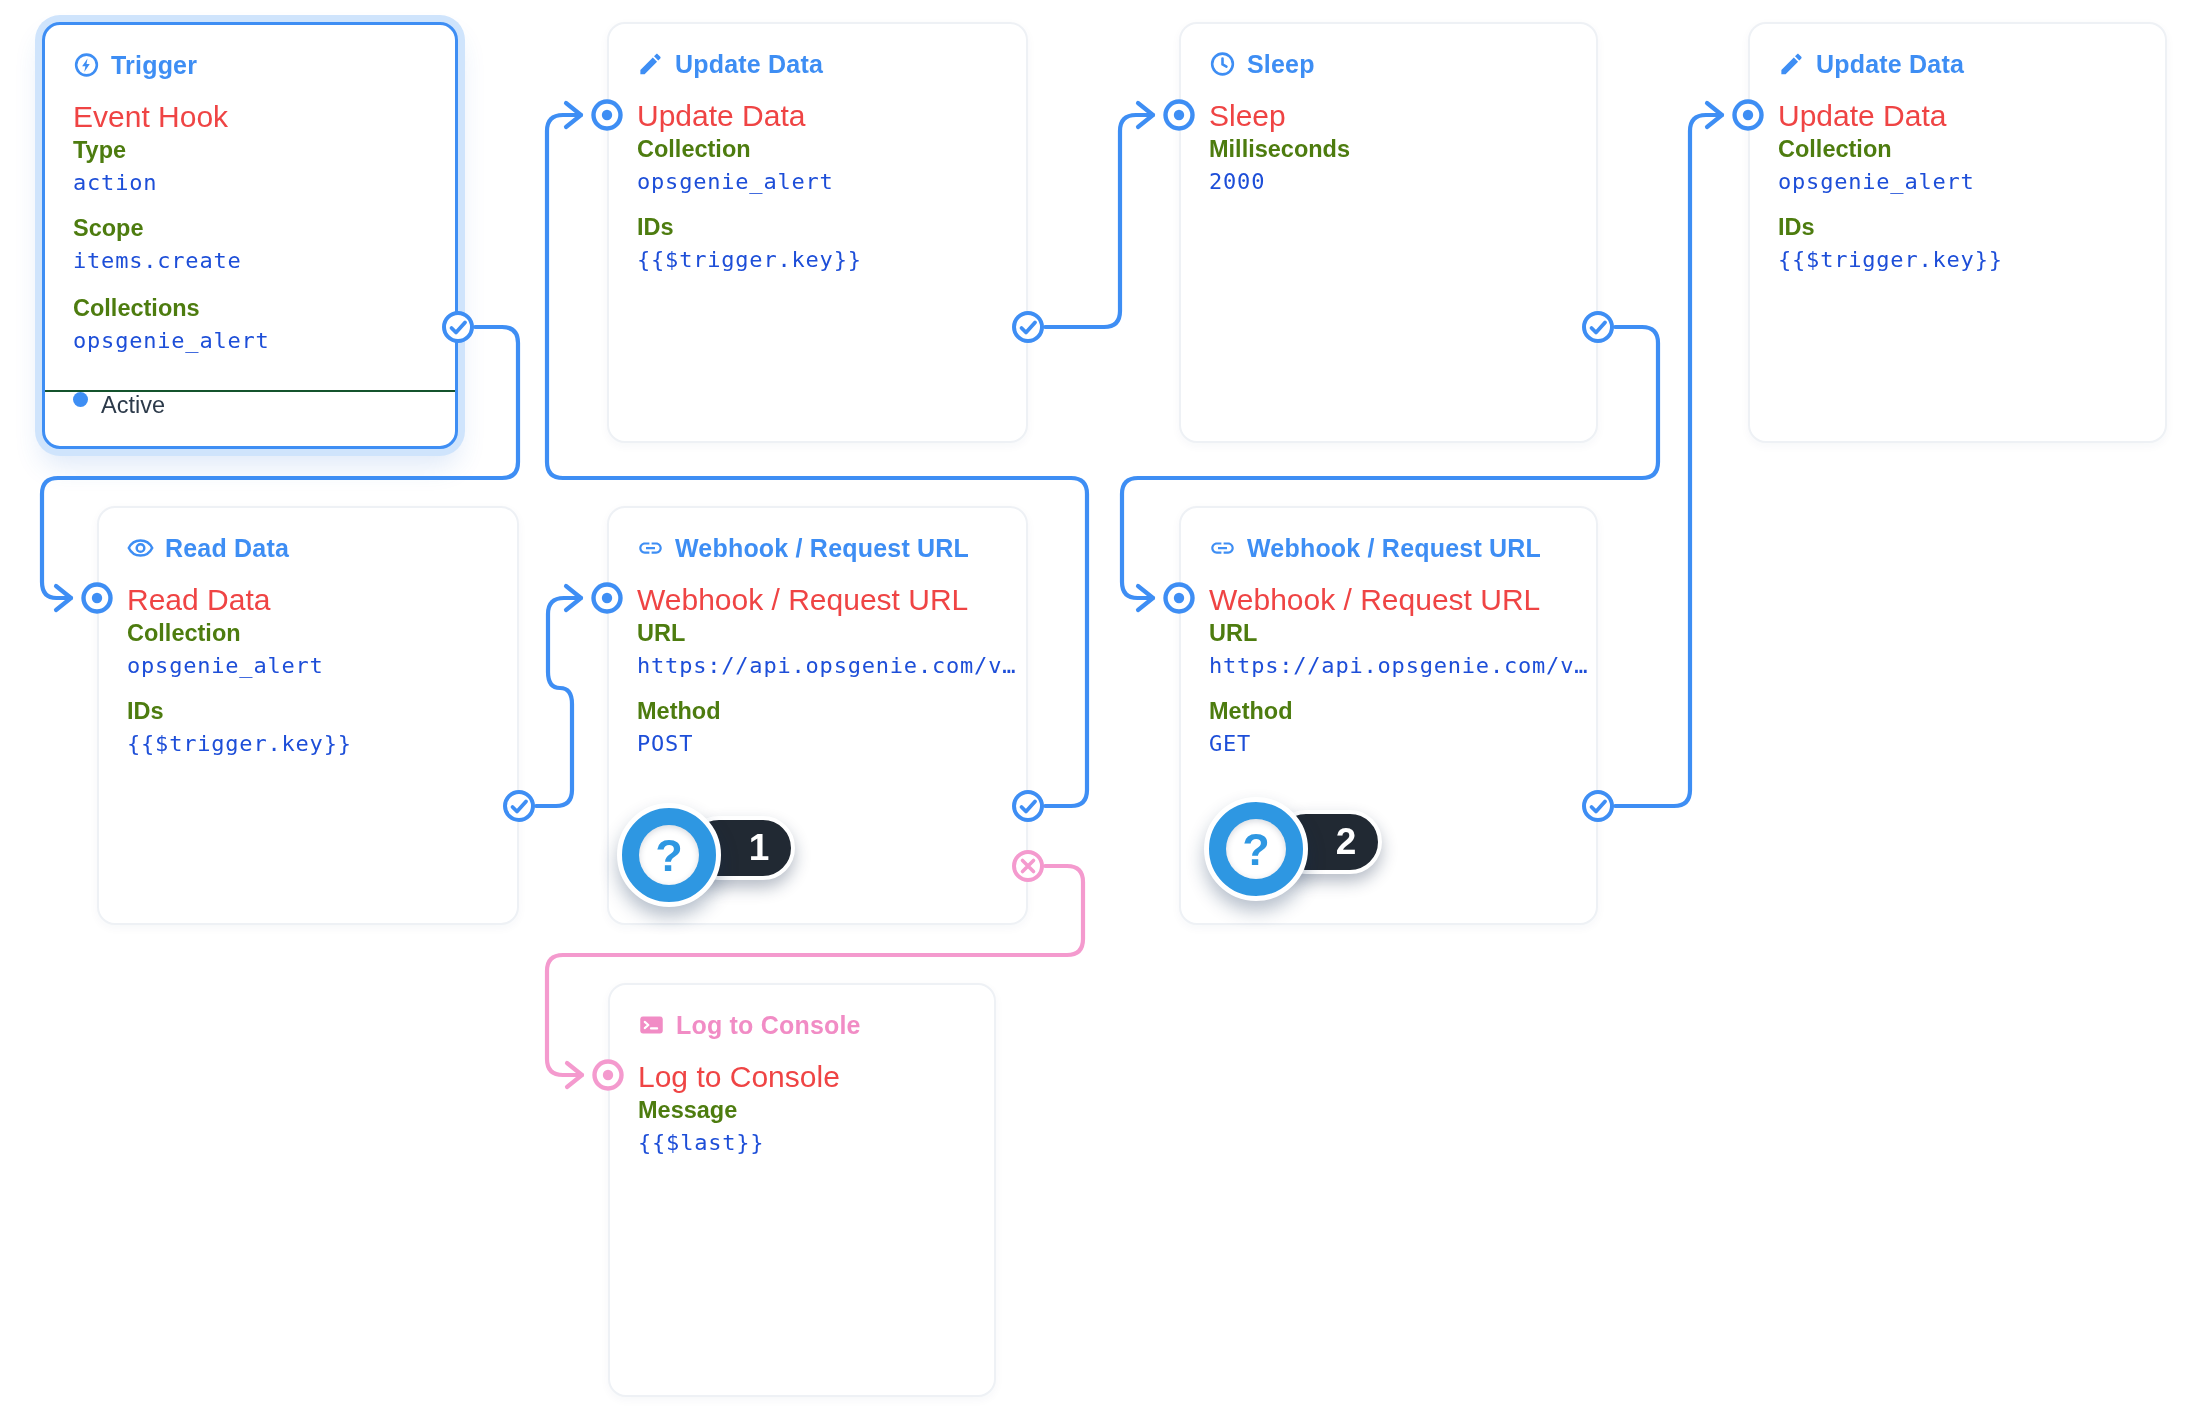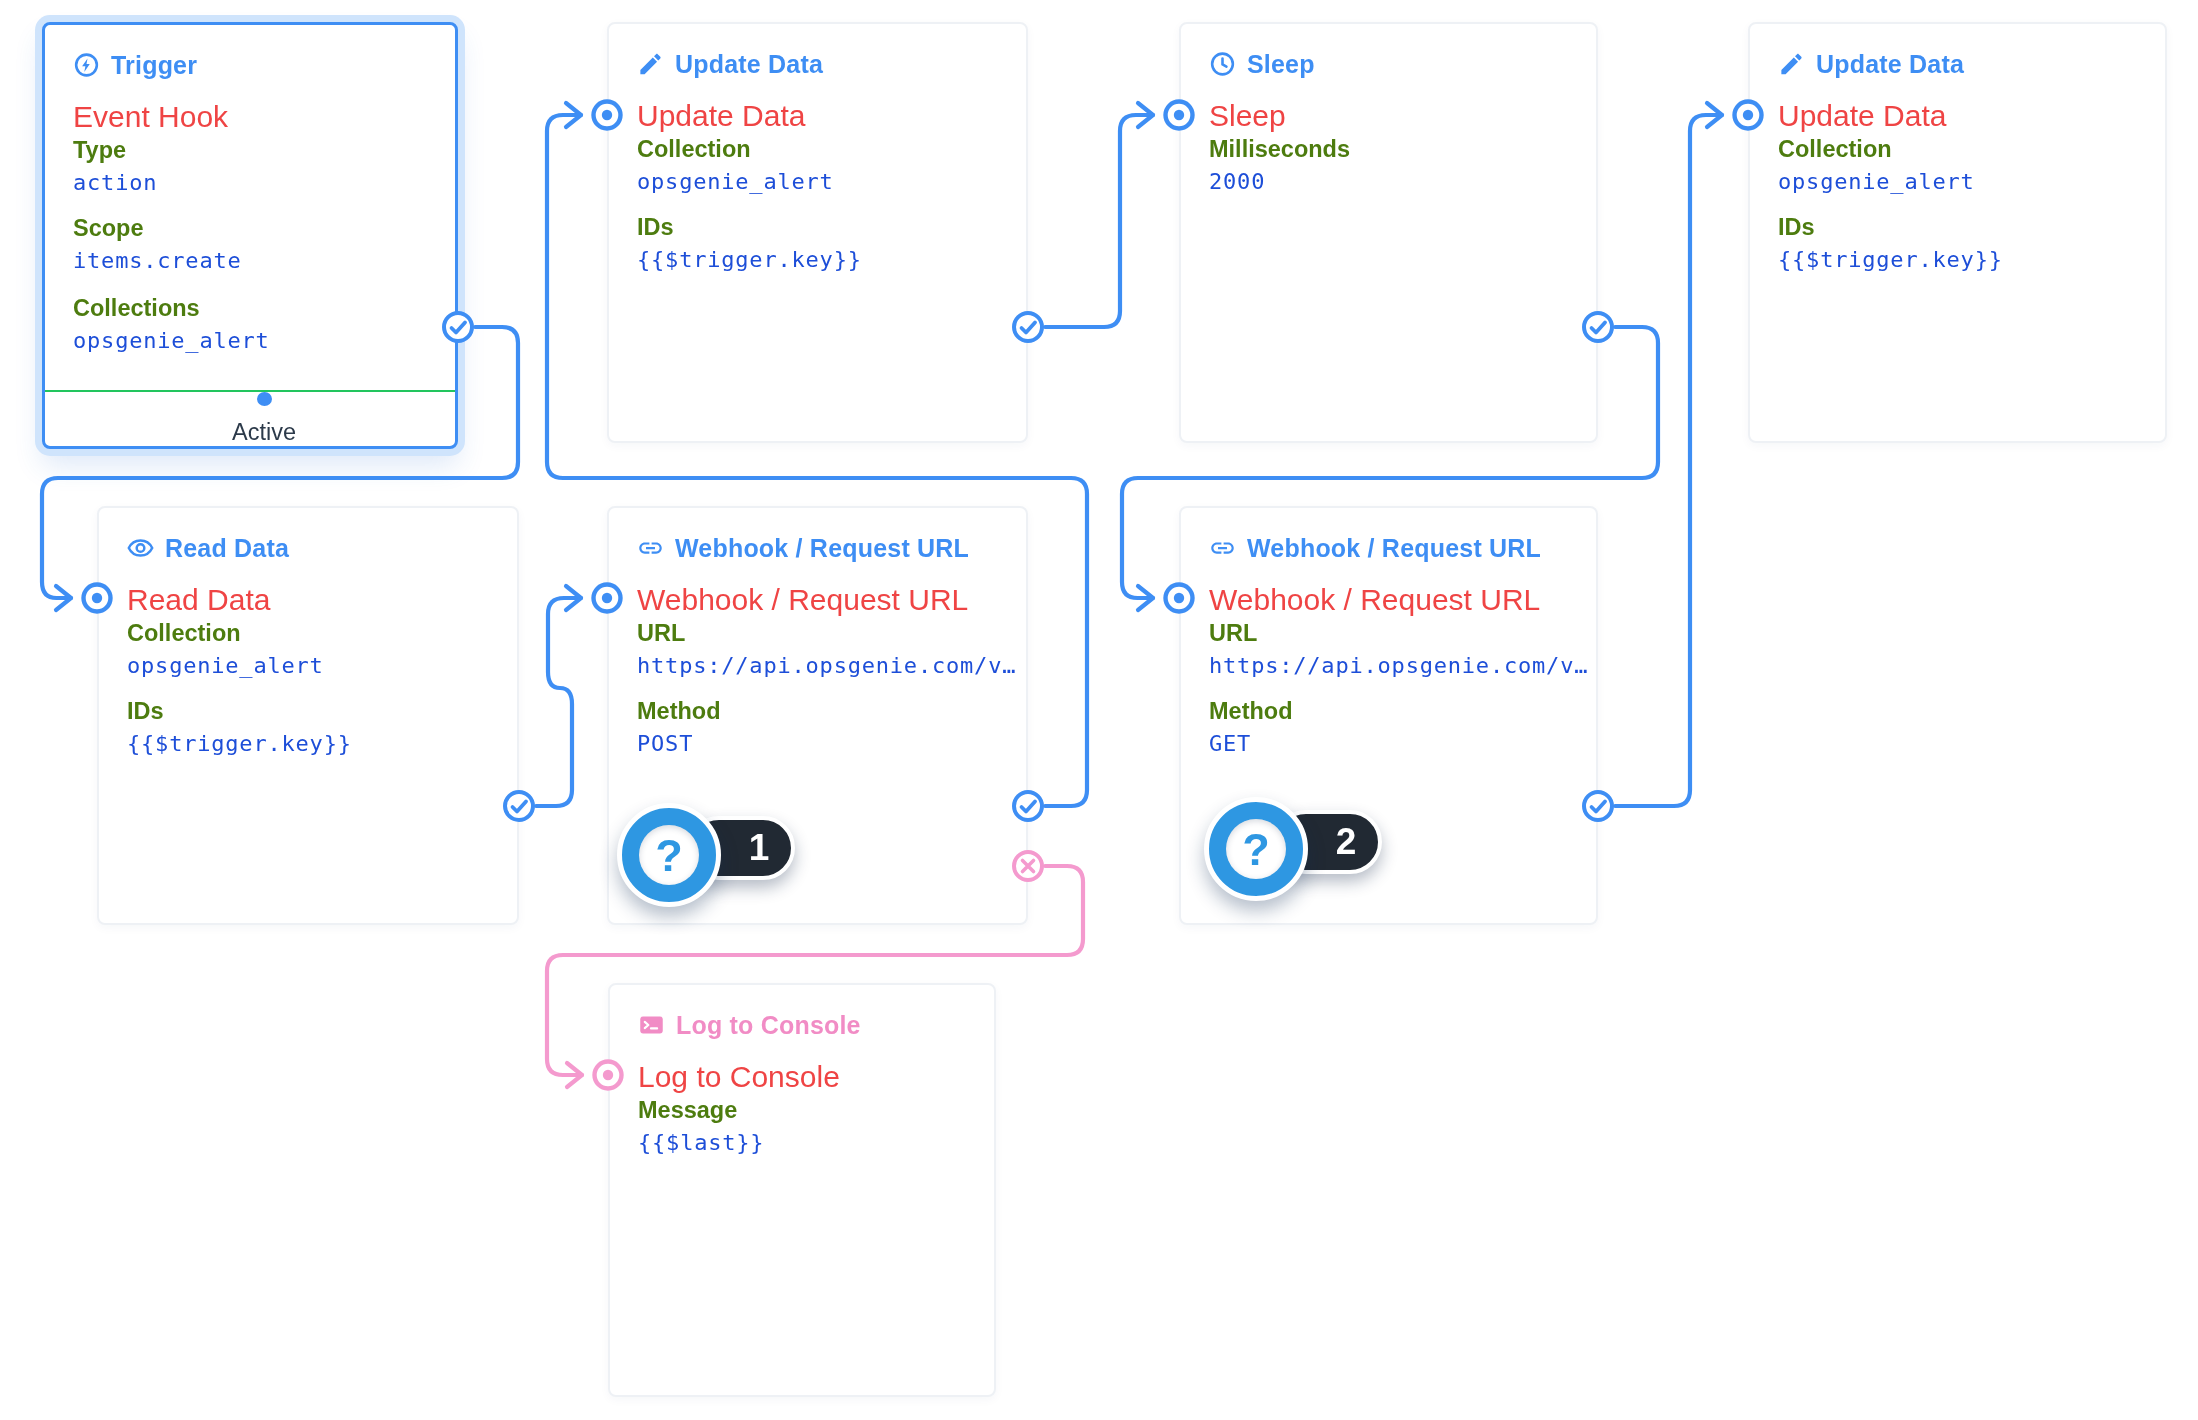--- a/index.html
+++ b/index.html
@@ -2,21 +2,21 @@
 <html><head>
 <meta charset="utf-8">
 <style>
   html,body{margin:0;padding:0;}
   body{
     width:2198px;height:1420px;background:#ffffff;position:relative;overflow:hidden;
     font-family:"Liberation Sans",sans-serif;
   }
   #canvas{position:absolute;inset:0;}
   .card{
-    position:absolute;background:#fff;border:2px solid #eef1f5;border-radius:8px;
+    position:absolute;background:#fff;border:2px solid #eef1f5;border-radius:18px;
     box-shadow:0 3px 10px rgba(30,50,90,.04);box-sizing:border-box;z-index:1;padding-left:32px;
   }
   .card.selected{
     border:3px solid #3e8ef4;
     box-shadow:0 0 0 7px #cfe4fc, 0 16px 28px rgba(46,115,210,.16);
   }
   .title{
     position:absolute;left:28px;top:40px;transform:translateY(-50%);
     display:flex;align-items:center;gap:11px;
     font-weight:700;font-size:25px;color:#3e8ef4;letter-spacing:.2px;white-space:nowrap;
@@ -24,22 +24,22 @@
   .card.pink .title{color:#f18cc5;}
   .icon{width:27px;height:27px;display:flex;align-items:center;justify-content:center;}
   .row{position:absolute;left:28px;transform:translateY(-50%);white-space:nowrap;line-height:1;}
   .row.plain{font-size:30px;color:#ef4444;}
   .row.label{font-size:23.5px;font-weight:700;color:#4d7c0f;}
   .row.value{
     font-family:"DejaVu Sans Mono","Liberation Mono",monospace;
     font-size:22px;color:#1d4ed8;letter-spacing:.8px;
   }
   .footer{
-    position:absolute;left:0;right:0;bottom:0;height:54px;border-top:2px solid #22c55e;
-    display:flex;align-items:center;padding-left:28px;gap:13px;flex-direction:column;
+    position:absolute;left:0;right:0;bottom:0;height:54px;border-top:2px solid #14532d;
+    display:flex;padding-left:28px;gap:13px;
   }
   .footer .dot{width:15px;height:15px;border-radius:50%;background:#3e8ef4;}
   .footer .status{font-size:23.5px;color:#2c3a4a;}
   #wires{position:absolute;inset:0;z-index:3;pointer-events:none;}
   .hint{position:absolute;width:200px;height:104px;z-index:5;}
   .pill{
     position:absolute;left:70px;top:13px;height:64px;width:108px;box-sizing:border-box;
     background:#212933;border:4px solid #fff;border-radius:34px;
     box-shadow:0 8px 16px rgba(15,35,70,.30);
     display:flex;align-items:center;justify-content:center;padding-left:36px;

